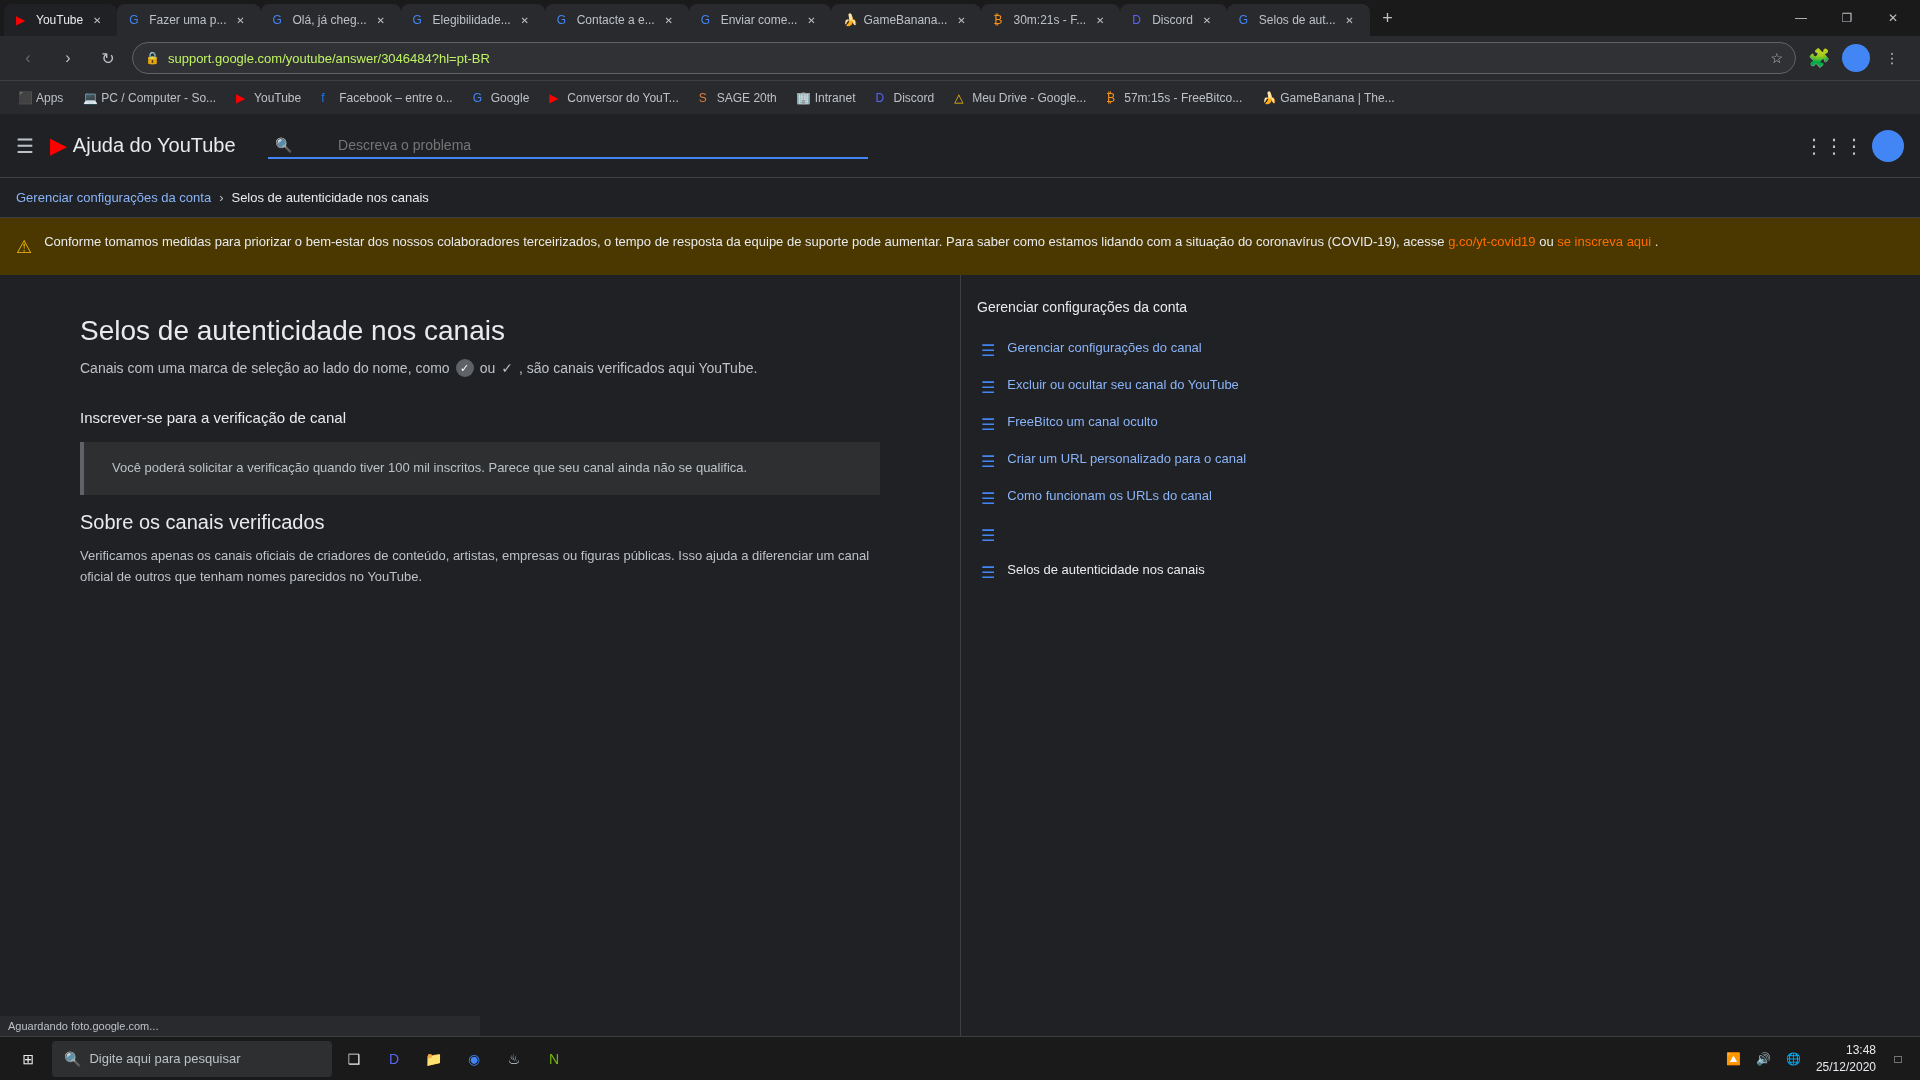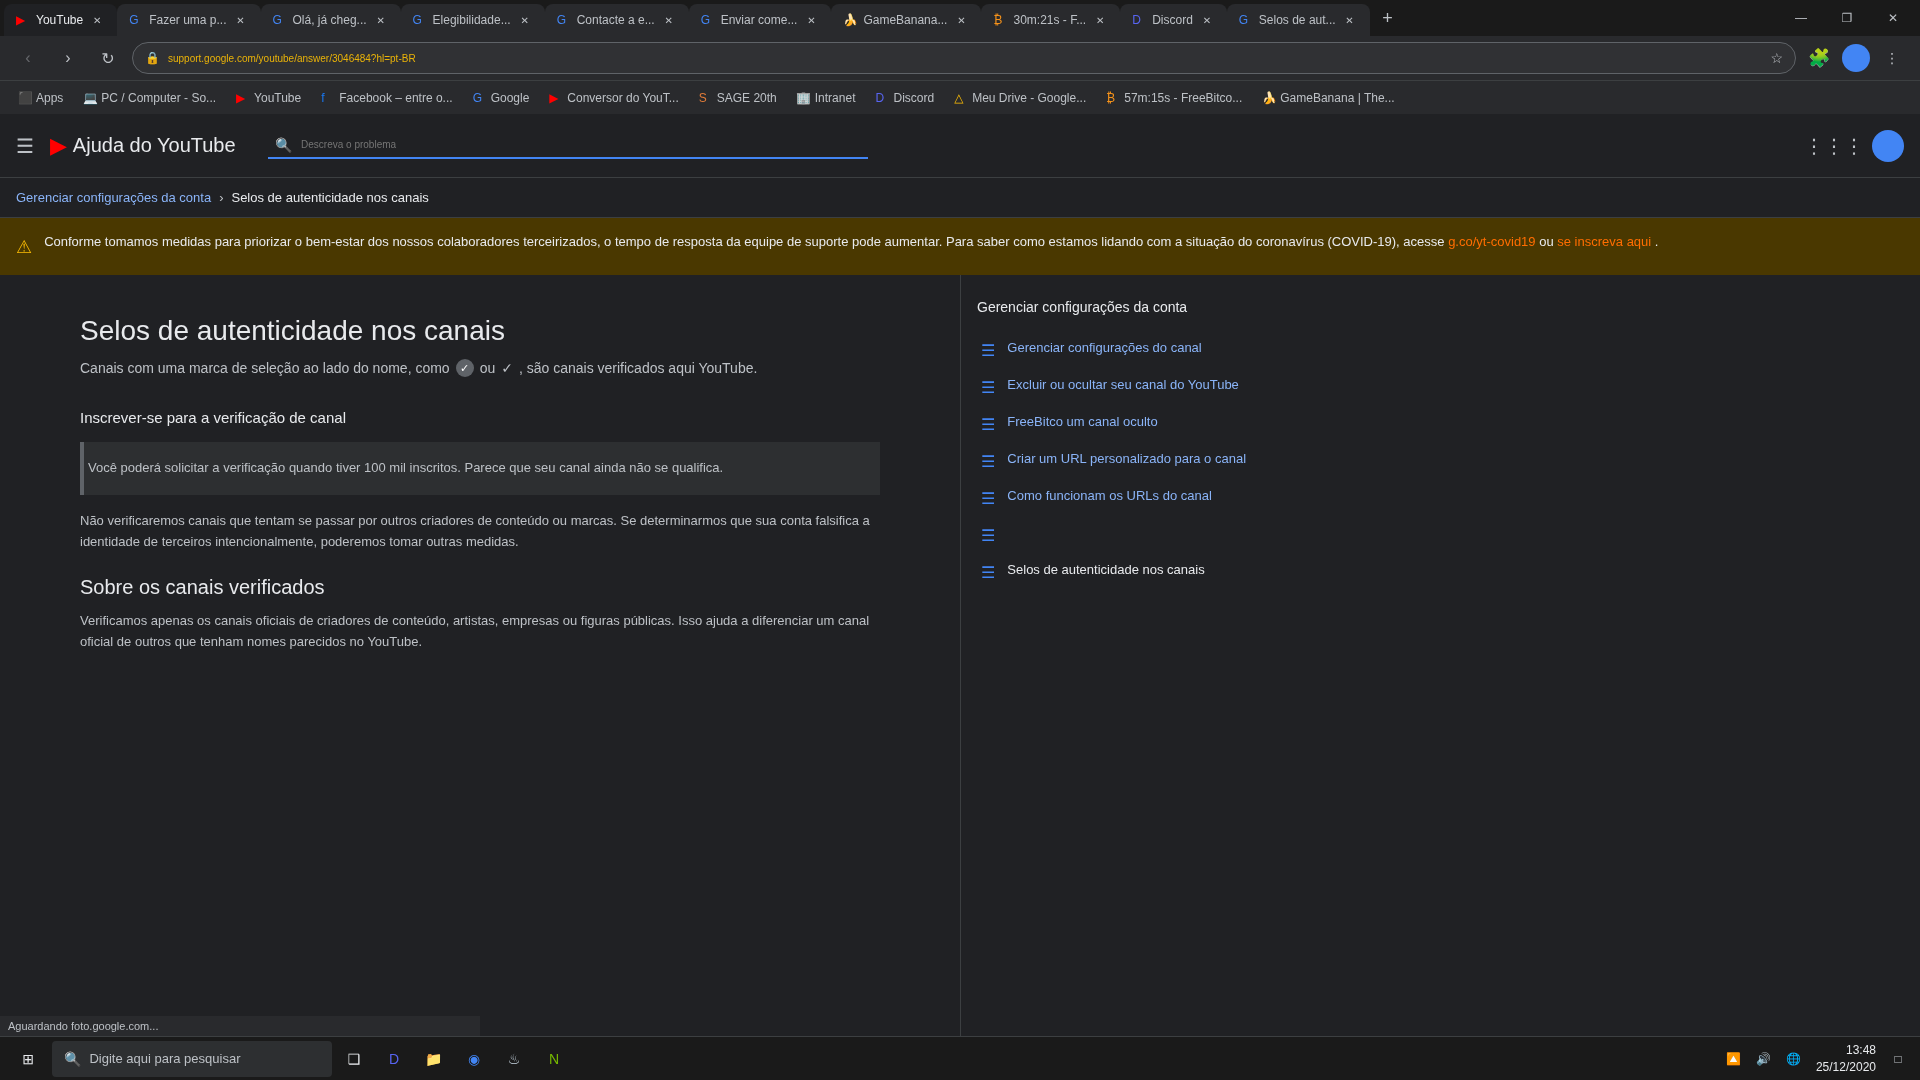--- a/index.html
+++ b/index.html
@@ -18,42 +18,42 @@
     .new-tab-btn { width: 28px; height: 28px; display: flex; align-items: center; justify-content: center; color: #bdc1c6; font-size: 18px; cursor: pointer; border-radius: 50%; margin-left: 4px; }
     .window-controls { margin-left: auto; display: flex; gap: 0; }
     .win-btn { width: 46px; height: 36px; display: flex; align-items: center; justify-content: center; color: #bdc1c6; font-size: 12px; cursor: pointer; }
 
     
     .address-bar { display: flex; align-items: center; height: 44px; padding: 0 12px; gap: 8px; background: #292a2d; }
     .nav-btn { width: 32px; height: 32px; border-radius: 50%; display: flex; align-items: center; justify-content: center; color: #bdc1c6; font-size: 16px; cursor: pointer; }
     .nav-btn.disabled { opacity: 0.4; cursor: default; }
     .url-bar { flex: 1; display: flex; align-items: center; background: #303134; border-radius: 20px; height: 32px; padding: 0 12px; gap: 8px; border: 1px solid #5f6368; }
     .url-lock { font-size: 12px; color: #bdc1c6; }
-    .url-text { flex: 1; font-size: 10px; color: #eab308; background: transparent; border: none; outline: none; }
+    .url-text { flex: 1; font-size: 13px; color: #bef264; background: transparent; border: none; outline: none; }
     .url-star { font-size: 14px; color: #bdc1c6; cursor: pointer; }
     .toolbar-btns { display: flex; gap: 4px; }
     .toolbar-btn { width: 32px; height: 32px; border-radius: 50%; display: flex; align-items: center; justify-content: center; color: #bdc1c6; cursor: pointer; }
     .profile-btn { width: 28px; height: 28px; border-radius: 50%; background: #4285f4; display: flex; align-items: center; justify-content: center; font-size: 12px; color: white; cursor: pointer; }
 
     
     .bookmarks-bar { display: flex; align-items: center; height: 34px; padding: 0 10px; background: #292a2d; border-top: 1px solid #3c3f41; gap: 4px; overflow: hidden; }
     .bookmark-item { display: flex; align-items: center; gap: 4px; padding: 4px 8px; border-radius: 4px; cursor: pointer; font-size: 12px; color: #bdc1c6; white-space: nowrap; }
     .bookmark-favicon { width: 14px; height: 14px; flex-shrink: 0; }
 
     
     .page-wrapper { display: flex; flex-direction: column; height: calc(1080px - 114px); background: #202124; }
 
     
     .yt-header { display: flex; align-items: center; height: 64px; padding: 0 16px; background: #202124; border-bottom: 1px solid #3c3f41; gap: 16px; }
     .yt-menu-icon { color: #bdc1c6; font-size: 20px; cursor: pointer; }
     .yt-logo { display: flex; align-items: center; gap: 6px; font-size: 20px; color: #e8eaed; font-weight: 400; margin-right: 16px; }
     .yt-logo-icon { color: #ff0000; font-size: 22px; }
     .yt-search-bar { display: flex; align-items: center; flex: 1; max-width: 600px; border-bottom: 2px solid #4285f4; padding: 4px 8px; gap: 8px; }
     .yt-search-icon { color: #bdc1c6; }
-    .yt-search-input { background: transparent; border: none; outline: none; color: #bdc1c6; font-size: 10px; width: 100%; }
+    .yt-search-input { background: transparent; border: none; outline: none; color: #bdc1c6; font-size: 14px; width: 100%; margin-left: 37px; }
     .yt-header-right { margin-left: auto; display: flex; gap: 8px; align-items: center; }
     .yt-apps-icon { color: #bdc1c6; font-size: 20px; cursor: pointer; }
     .yt-avatar { width: 32px; height: 32px; border-radius: 50%; background: #4285f4; cursor: pointer; overflow: hidden; }
 
     
     .breadcrumb { display: flex; align-items: center; gap: 8px; padding: 12px 16px; font-size: 13px; color: #bdc1c6; border-bottom: 1px solid #3c3f41; }
     .breadcrumb-link { color: #8ab4f8; cursor: pointer; }
     .breadcrumb-sep { color: #bdc1c6; }
     .breadcrumb-current { color: #e8eaed; }
 
@@ -73,21 +73,21 @@
     
     .article-title { font-size: 28px; font-weight: 400; color: #e8eaed; margin-bottom: 12px; }
     .article-subtitle { font-size: 14px; color: #bdc1c6; margin-bottom: 32px; display: flex; align-items: center; gap: 6px; }
     .check-badge { display: inline-flex; align-items: center; justify-content: center; width: 18px; height: 18px; background: #5f6368; border-radius: 50%; font-size: 11px; color: white; }
     .check-simple { color: #bdc1c6; }
 
     .section-title { font-size: 15px; font-weight: 400; color: #e8eaed; margin-bottom: 16px; position: relative; }
     .section-title::after { content: ''; display: none; }
     .section-title-blue { color: #8ab4f8; }
 
-    .info-box { background: #2d2f31; border-left: 4px solid #5f6368; padding: 16px 4px; margin-bottom: 16px; }
+    .info-box { background: #2d2f31; border-left: 4px solid #5f6368; padding: 16px 28px; margin-bottom: 16px; }
     .info-text { font-size: 13px; color: #bdc1c6; line-height: 1.6; }
     .info-text + .info-text { margin-top: 12px; }
 
     .body-text { font-size: 13px; color: #bdc1c6; line-height: 1.6; margin-bottom: 24px; }
 
     .sub-section-title { font-size: 20px; font-weight: 400; color: #e8eaed; margin-bottom: 12px; margin-top: 16px; }
 
     
     .sidebar { width: 320px; padding: 24px 16px; border-left: 1px solid #3c3f41; overflow-y: auto; }
     .sidebar-title { font-size: 14px; font-weight: 500; color: #e8eaed; margin-bottom: 16px; }
@@ -297,21 +297,20 @@
       </p>
 
       <h2 class="section-title">
         <span>Inscrever-se para a verificação de canal</span><span class="section-title-blue"> </span>
       </h2>
 
       <div class="info-box">
         <p class="info-text">Você poderá solicitar a verificação quando tiver 100 mil inscritos. Parece que seu canal ainda não se qualifica.</p>
       </div>
 
-      <p class="body-text">Não verificaremos canais que tentam se passar por outros criadores de conteúdo ou marcas. Se determinarmos que sua conta falsifica a identidade de terceiros intencionalmente, poderemos tomar outras medidas.</p>
 
       <h2 class="sub-section-title">Sobre os canais verificados</h2>
       <p class="body-text">Verificamos apenas os canais oficiais de criadores de conteúdo, artistas, empresas ou figuras públicas. Isso ajuda a diferenciar um canal oficial de outros que tenham nomes parecidos no YouTube.</p>
     </div>
 
     <div class="sidebar">
       <div class="sidebar-title">Gerenciar configurações da conta</div>
 
       <div class="sidebar-item">
         <span class="sidebar-item-icon">☰</span>

